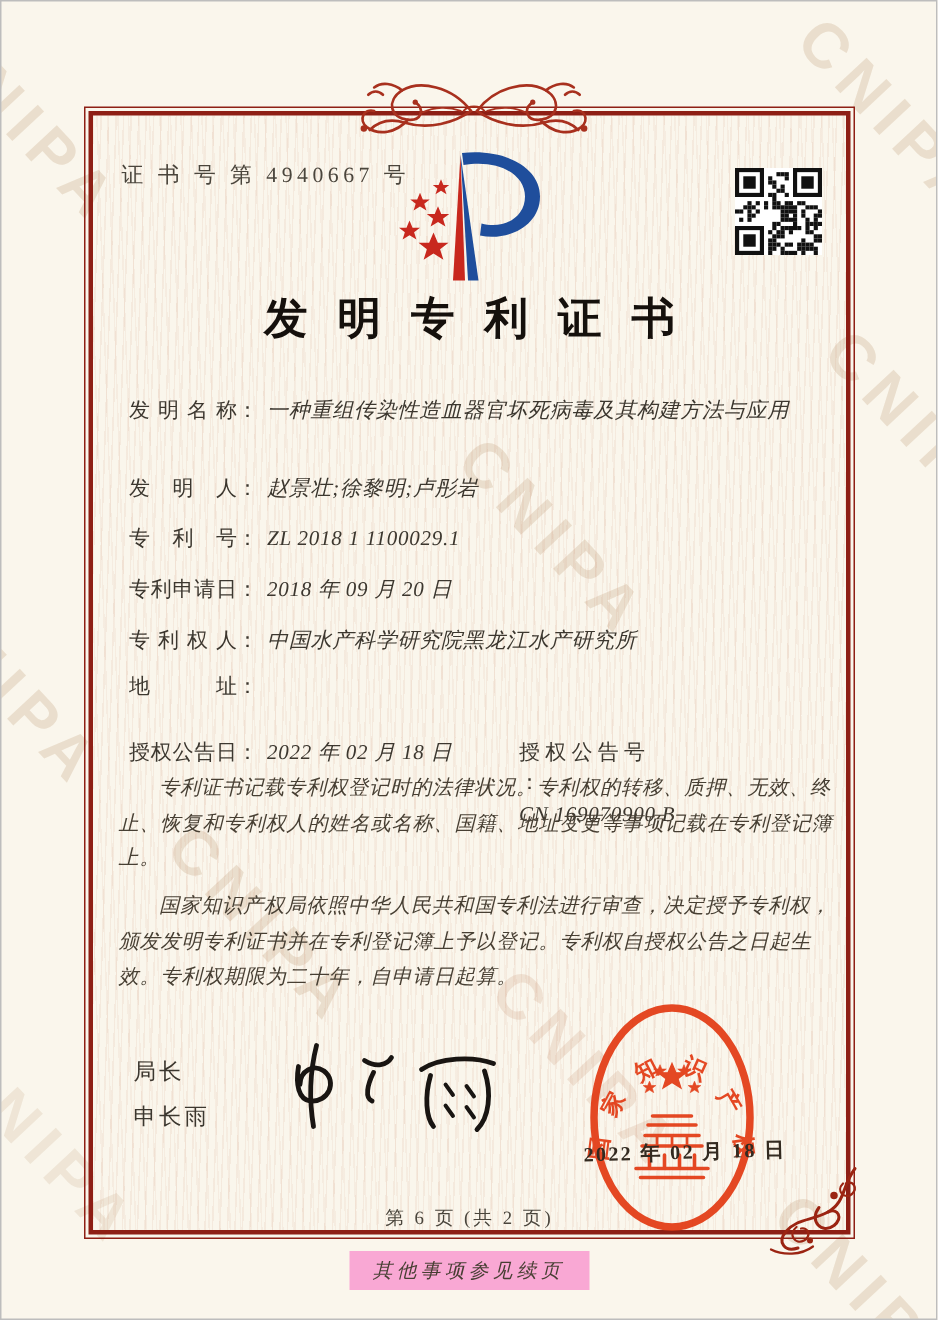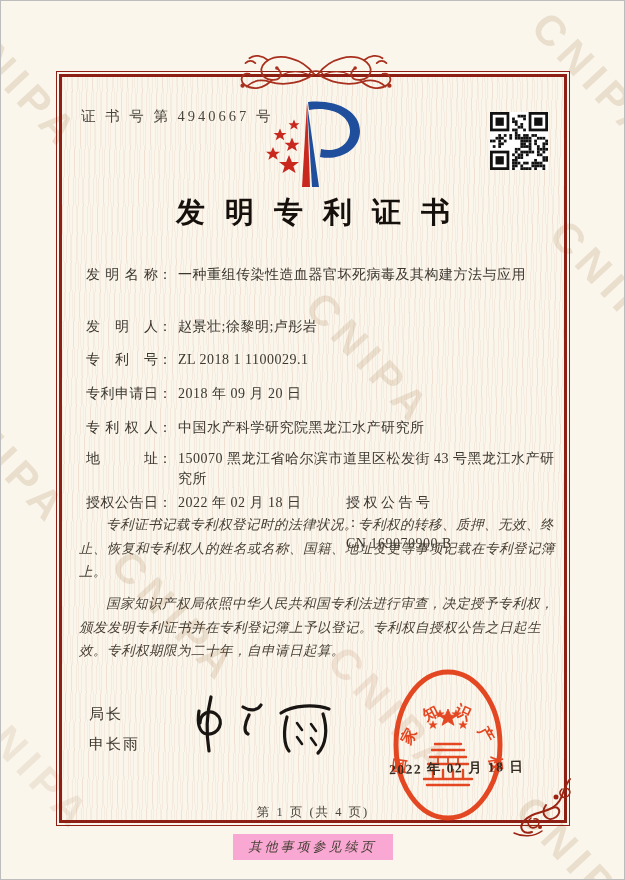--- a/index.html
+++ b/index.html
@@ -41,21 +41,21 @@
   .qr{position:absolute;left:489px;top:111px;width:58px;height:58px;background:#fff;}
 
   .title{
     position:absolute;left:55px;top:192px;width:514px;text-align:center;
     font-size:29px;font-weight:700;color:#15100c;letter-spacing:20px;text-indent:20px;
   }
 
   .field-row{position:absolute;left:85px;font-size:14px;color:#3c372f;display:flex;line-height:1.45;}
   .flabel{display:inline-block;width:72px;text-align:justify;text-align-last:justify;flex:none;}
   .fcolon{flex:none;margin-right:6px;}
-  .fvalue{letter-spacing:0.5px;}
+  .fvalue{letter-spacing:0.5px;font-style:italic;}
   .row-name{top:264px}.row-inventor{top:316px}.row-patno{top:349px}
   .row-appdate{top:383px}.row-patentee{top:417px}
   .row-address{top:448px}.row-address .fvalue{width:382px;}
   .row-grantdate{top:492px}
   .row-grantno{top:492px;left:345px;flex-direction:column;}
   .row-grantno .flabel{width:84px;}
 
   .paras{
     position:absolute;left:78px;top:512px;width:476px;
     font-size:13.5px;line-height:1.75;color:#473f33;font-style:italic;
@@ -303,21 +303,20 @@
     <span class="fvalue">2018 年 09 月 20 日</span>
   </div>
   <div class="field-row row-patentee">
     <span class="flabel">专利权人</span>
       <span class="fcolon">：</span>
     <span class="fvalue">中国水产科学研究院黑龙江水产研究所</span>
   </div>
   <div class="field-row row-address">
     <span class="flabel">地址</span>
       <span class="fcolon">：</span>
-    <span class="fvalue">150070 黑龙江省哈尔滨市道里区松发街 43 号黑龙江水产研究所</span>
   </div>
   <div class="field-row row-grantdate">
     <span class="flabel">授权公告日</span>
       <span class="fcolon">：</span>
     <span class="fvalue">2022 年 02 月 18 日</span>
   </div>
   <div class="field-row row-grantno">
     <span class="flabel">授权公告号</span>
       <span class="fcolon">：</span>
     <span class="fvalue">CN 169070900 B</span>
@@ -367,17 +366,17 @@
         <path d="M39,91 H75 M37,98 H77"></path>
         <path d="M42,104 V112 M52,104 V112 M62,104 V112 M72,104 V112"></path>
         <path d="M33,113 H81 M36,119 H78"></path>
         <path d="M47,91 V97 M57,91 V97 M67,91 V97" stroke-width="1.8"></path>
       </g>
     </g>
   </svg>
 
   <div class="seal-date">2022 年 02 月 18 日</div>
 
-  <div class="page-info">第 1 页 (共 4 页)</div>
+  <div class="page-info">第 6 页 (共 2 页)</div>
 
   <div class="cont-note">其他事项参见续页</div>
 
 </div>
 
 </body></html>

